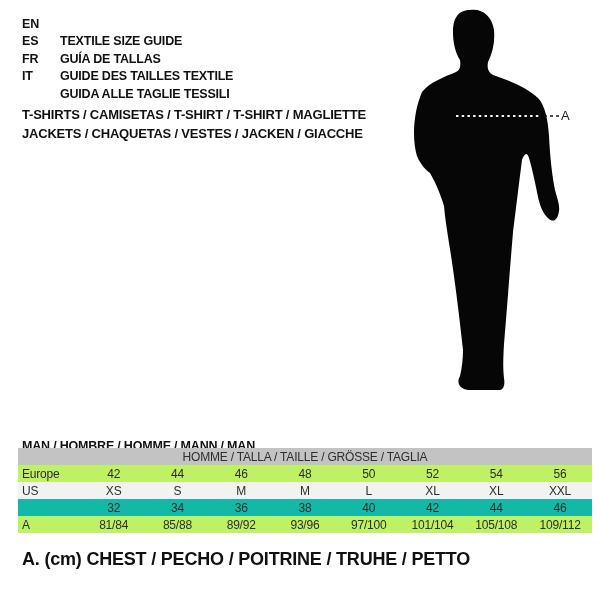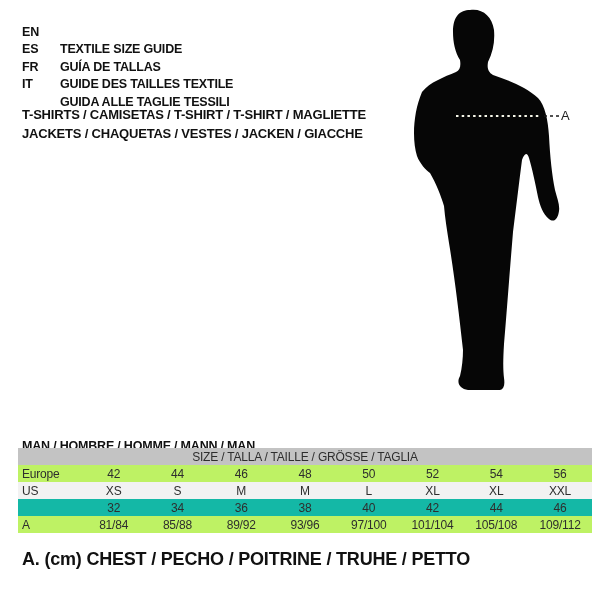--- a/index.html
+++ b/index.html
@@ -2,21 +2,21 @@
 <html><head>
 <meta charset="utf-8">
 <style>
   * { margin:0; padding:0; box-sizing:border-box; }
   html,body { background:#fff; }
   .canvas {
     position:relative; width:600px; height:600px; background:#ffffff;
     font-family:"Liberation Sans", sans-serif; color:#111; overflow:hidden;
   }
   
-  .lang-list { position:absolute; left:22px; top:23px; }
+  .lang-list { position:absolute; left:22px; top:15px; }
   .lang-row { display:flex; height:17.5px; align-items:center; }
   .lang-code { width:38px; font-size:12.5px; font-weight:bold; letter-spacing:-0.2px; }
   .lang-label { font-size:12.5px; font-weight:bold; letter-spacing:-0.2px;margin-top:35px; }
   
   .categories { position:absolute; left:22px; top:105px; }
   .cat-line { font-size:13px; font-weight:bold; letter-spacing:-0.2px; line-height:19px; white-space:nowrap; }
   
   .figure-wrap { position:absolute; left:408px; top:8px; width:170px; height:392px; }
   .figure-wrap svg { display:block; }
   .measure-label {
@@ -102,21 +102,21 @@
     </svg>
     <span class="measure-label">A</span>
   </div>
 
   <div class="man-title">MAN / HOMBRE / HOMME / MANN / MAN</div>
 
   <div class="size-table-wrap">
     <table class="size-table">
       <tbody>
         <tr class="thead-row">
-          <td colspan="9">SIZE / TALLA / TAILLE / GRÖSSE / TAGLIA</td>
+          <td colspan="9">HOMME / TALLA / TAILLE / GRÖSSE / TAGLIA</td>
         </tr>
         <tr class="row-white">
           <td class="rowlabel">Europe</td>
           <td>42</td>
           <td>44</td>
           <td>46</td>
           <td>48</td>
           <td>50</td>
           <td>52</td>
           <td>54</td>

